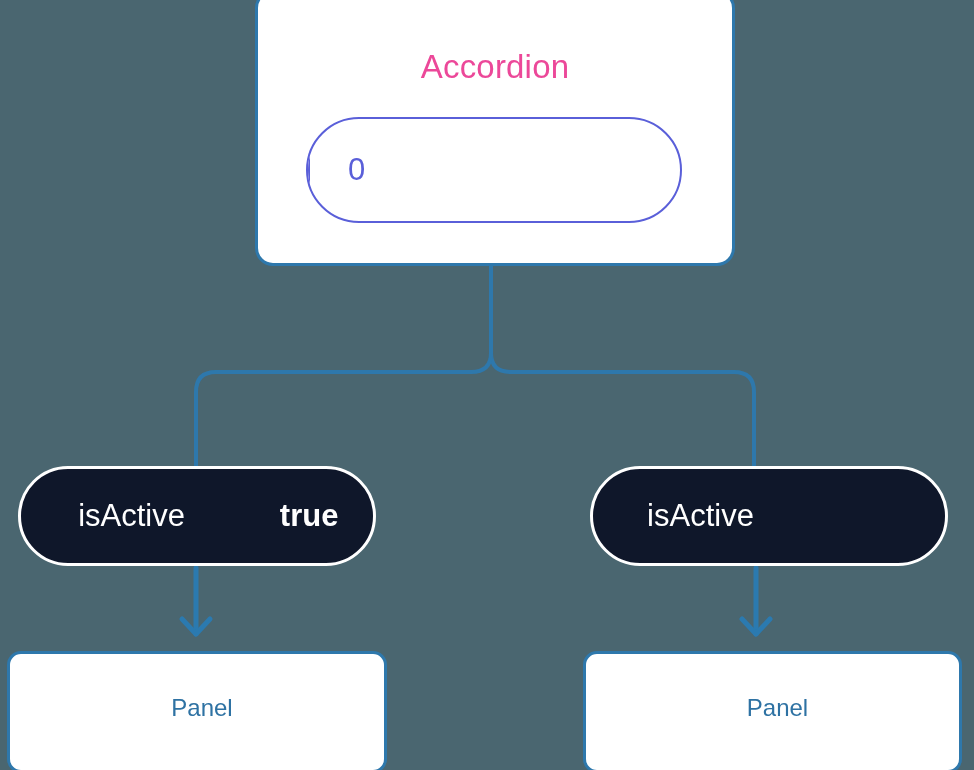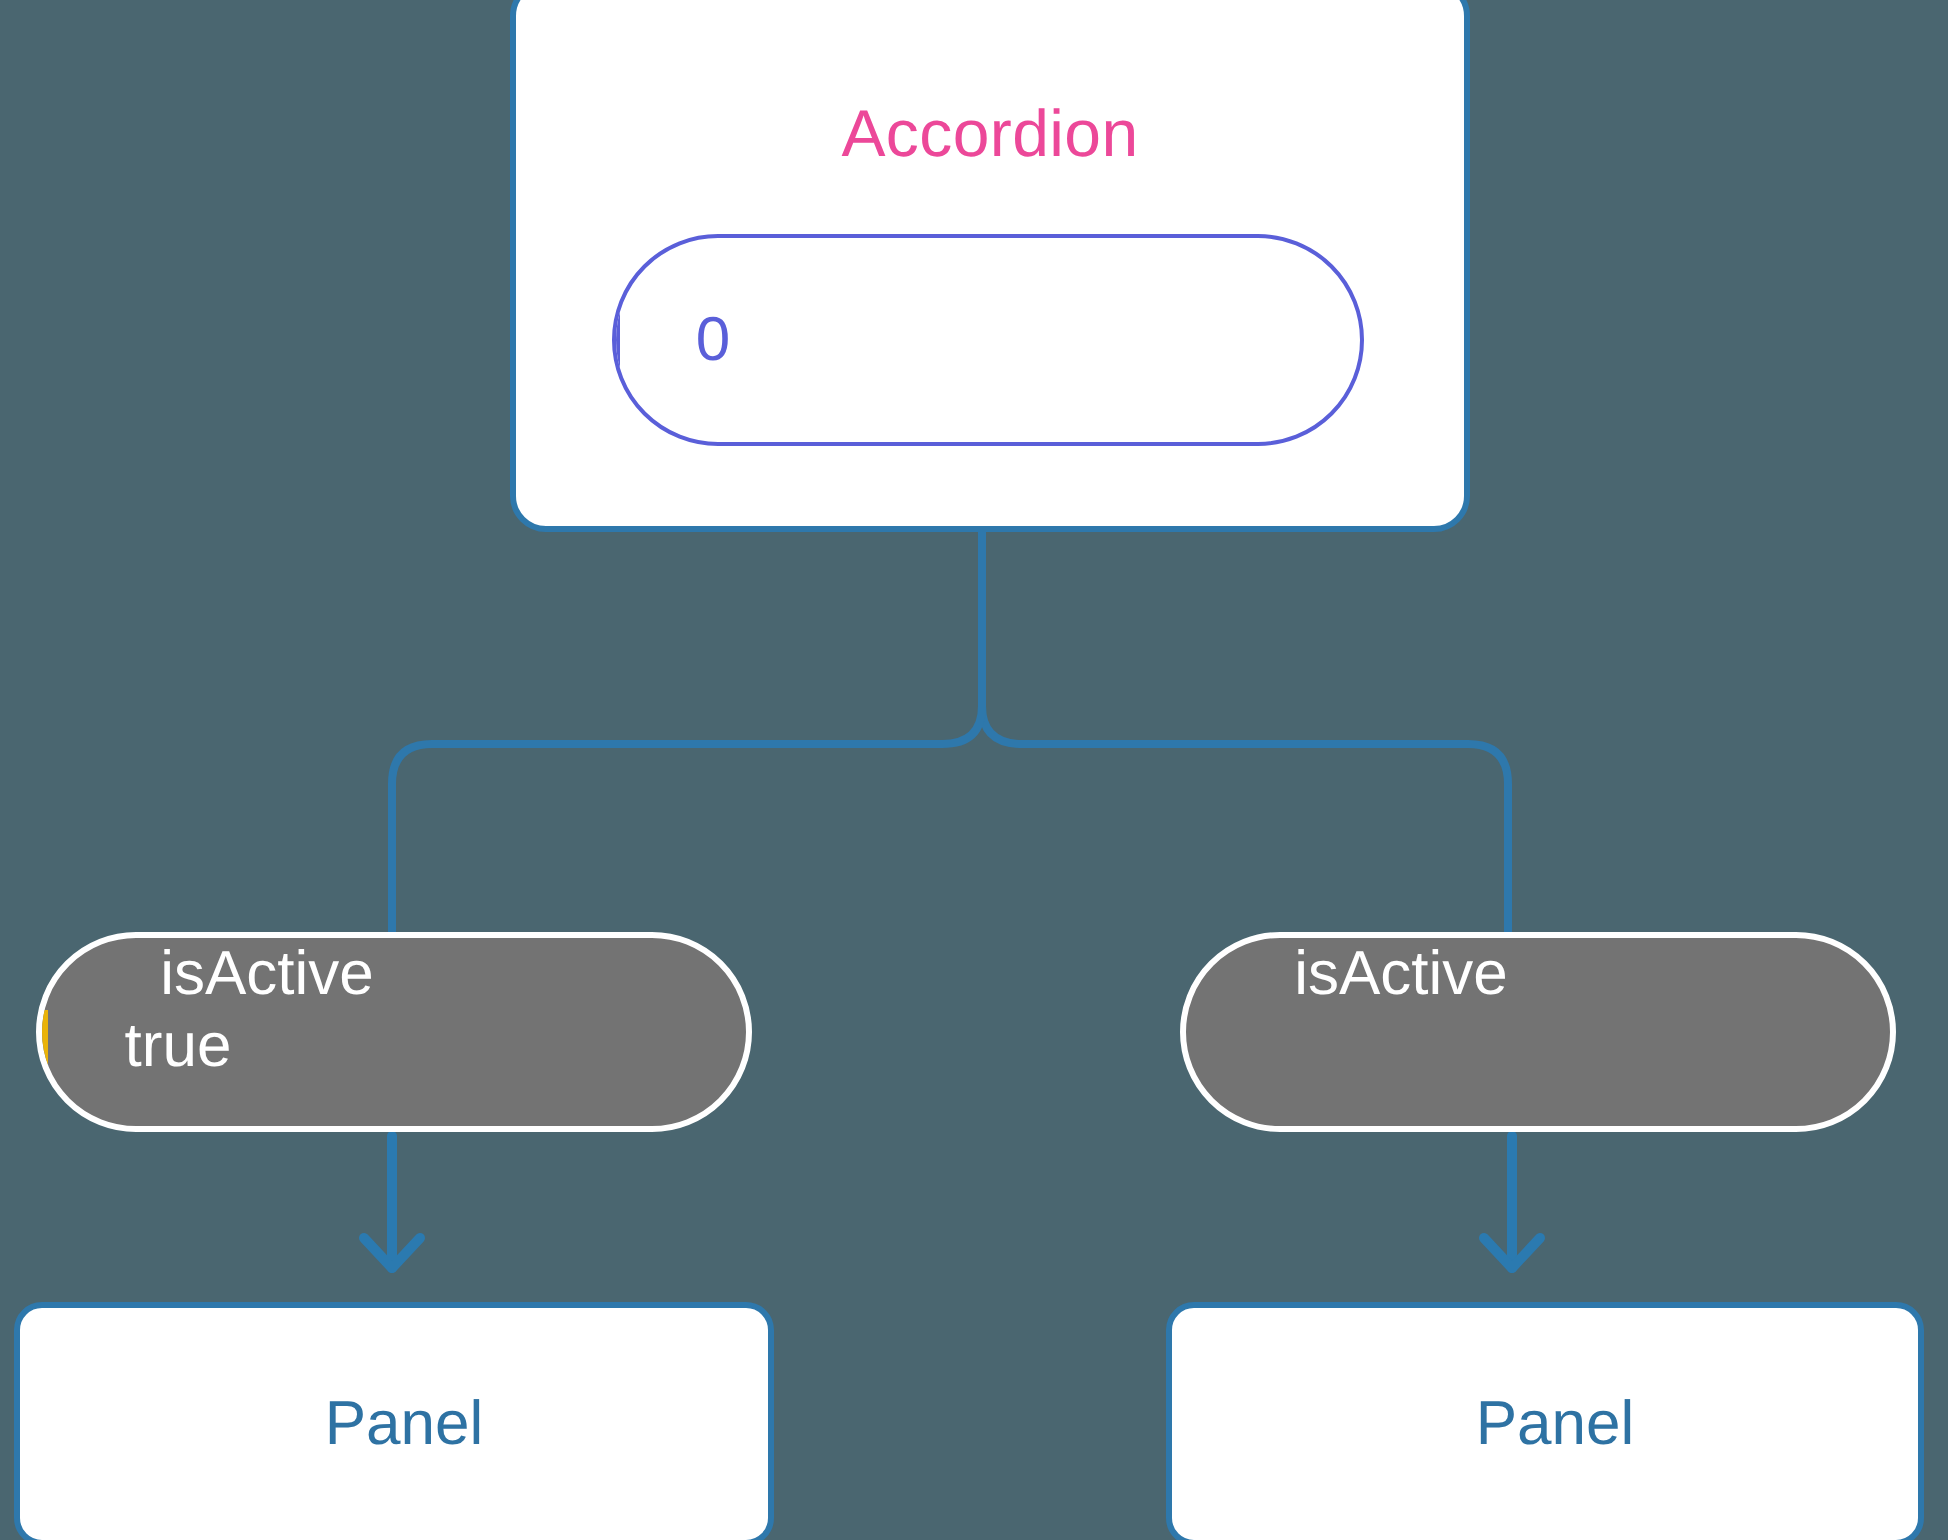--- a/index.html
+++ b/index.html
@@ -69,21 +69,21 @@
     height: 122px;
   }
   #panel-left  { left: 7px;   top: 651px; width: 380px; }
   #panel-right { left: 583px; top: 651px; width: 379px; }
   .panel-label {
     position: absolute;
     left: 0; right: 0;
     top: 40px;
     text-align: center;
     color: #2e72a3;
-    font-size: 31px;
+    font-size: 24px;
     font-weight: 400;
     white-space: nowrap;
     padding-left: 10px;
   }
 
   
   .pill {
     position: absolute;
     display: flex;
     align-items: stretch;
@@ -109,31 +109,31 @@
   .pill--outline .pill-val {
     color: #5a5fd9;
     font-size: 31px;
   }
   .pill--outline .pill-val {
     border-left: 2.5px solid #5a5fd9;
   }
 
   
   .pill--filled {
-    background: #737373;
+    background: #0f172a;
     border: 3px solid #ffffff;
-    flex-direction: column;
   }
   .pill--filled .pill-key,
   .pill--filled .pill-val {
     color: #ffffff;
     font-size: 31px;
   }
   .pill--filled .pill-val {
-    border-left: 3px solid #eab308;
+    border-left: 3px solid #0f172a;
+    font-weight: bold;
   }
 
   
   #state-pill {
     left: 306px;
     top: 117px;
     width: 376px;
     height: 106px;
   }
   #state-pill .pill-key { width: 281px; }

